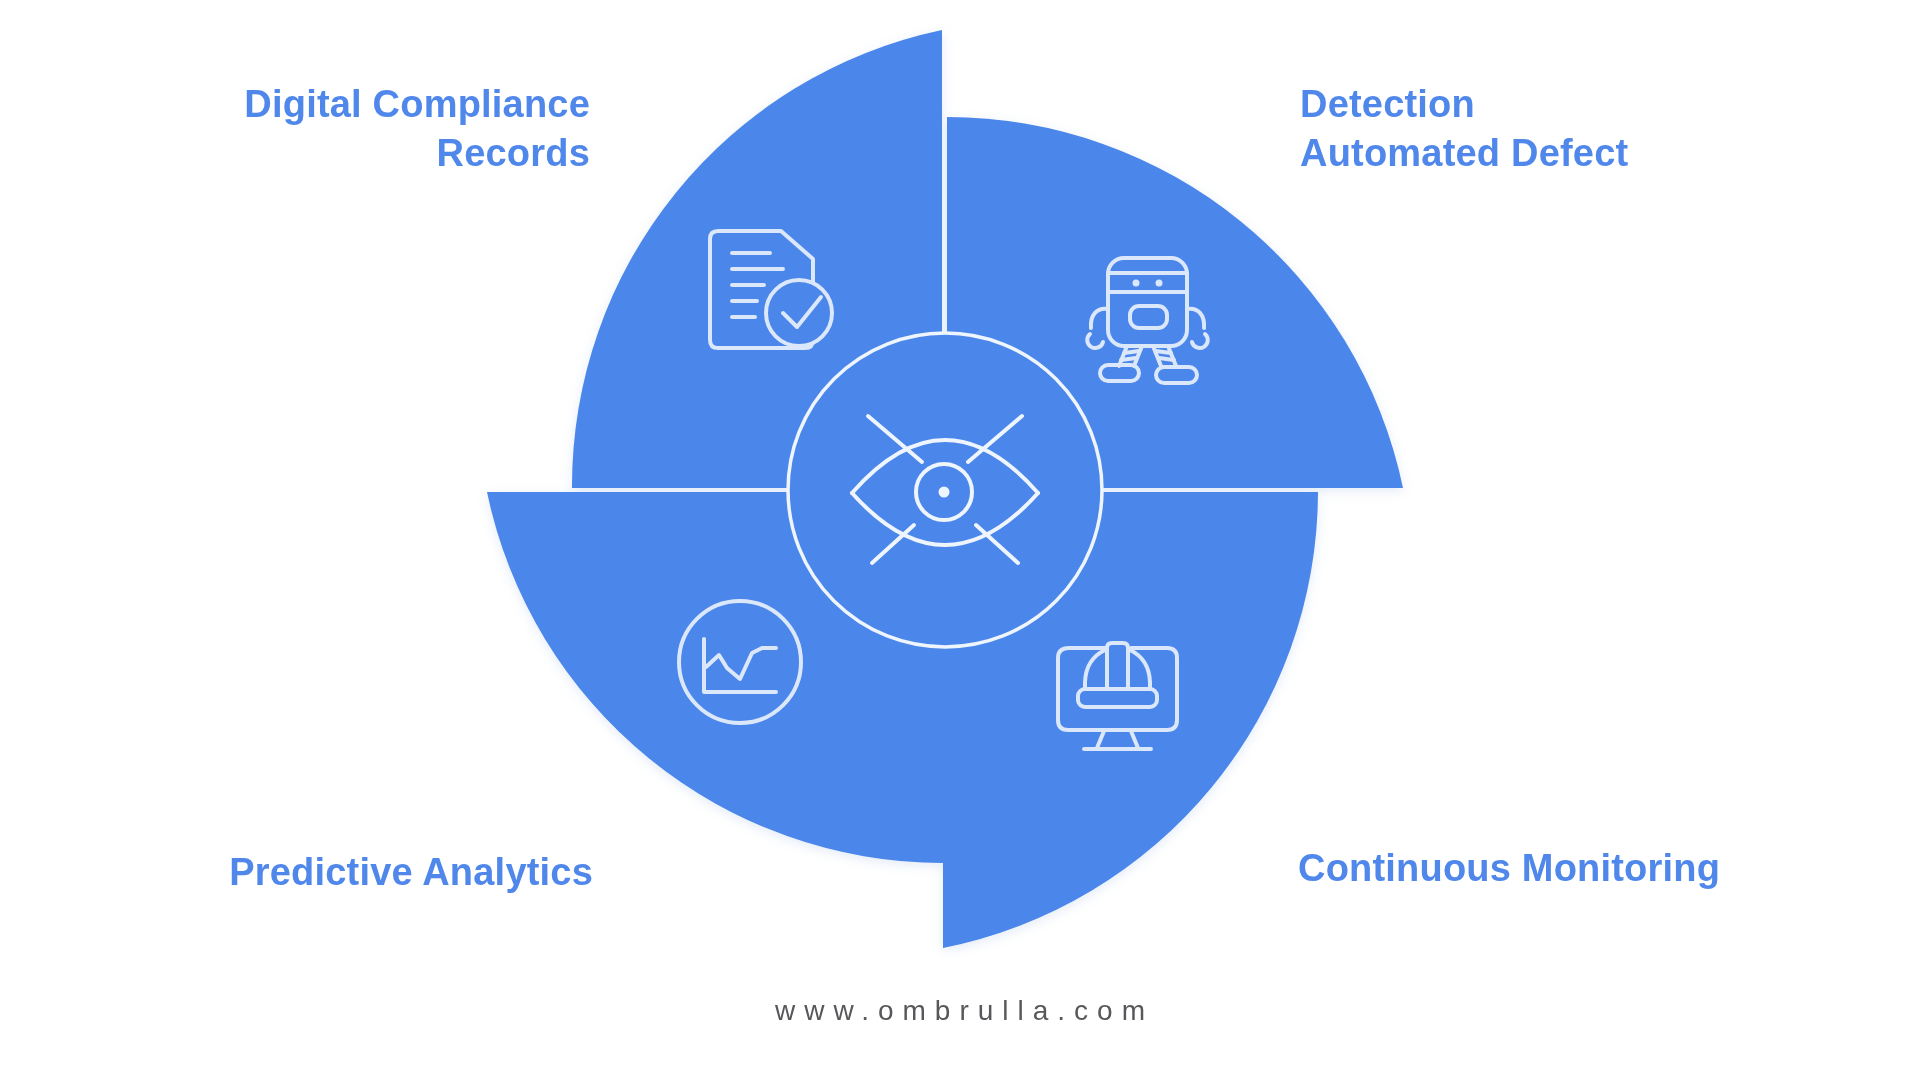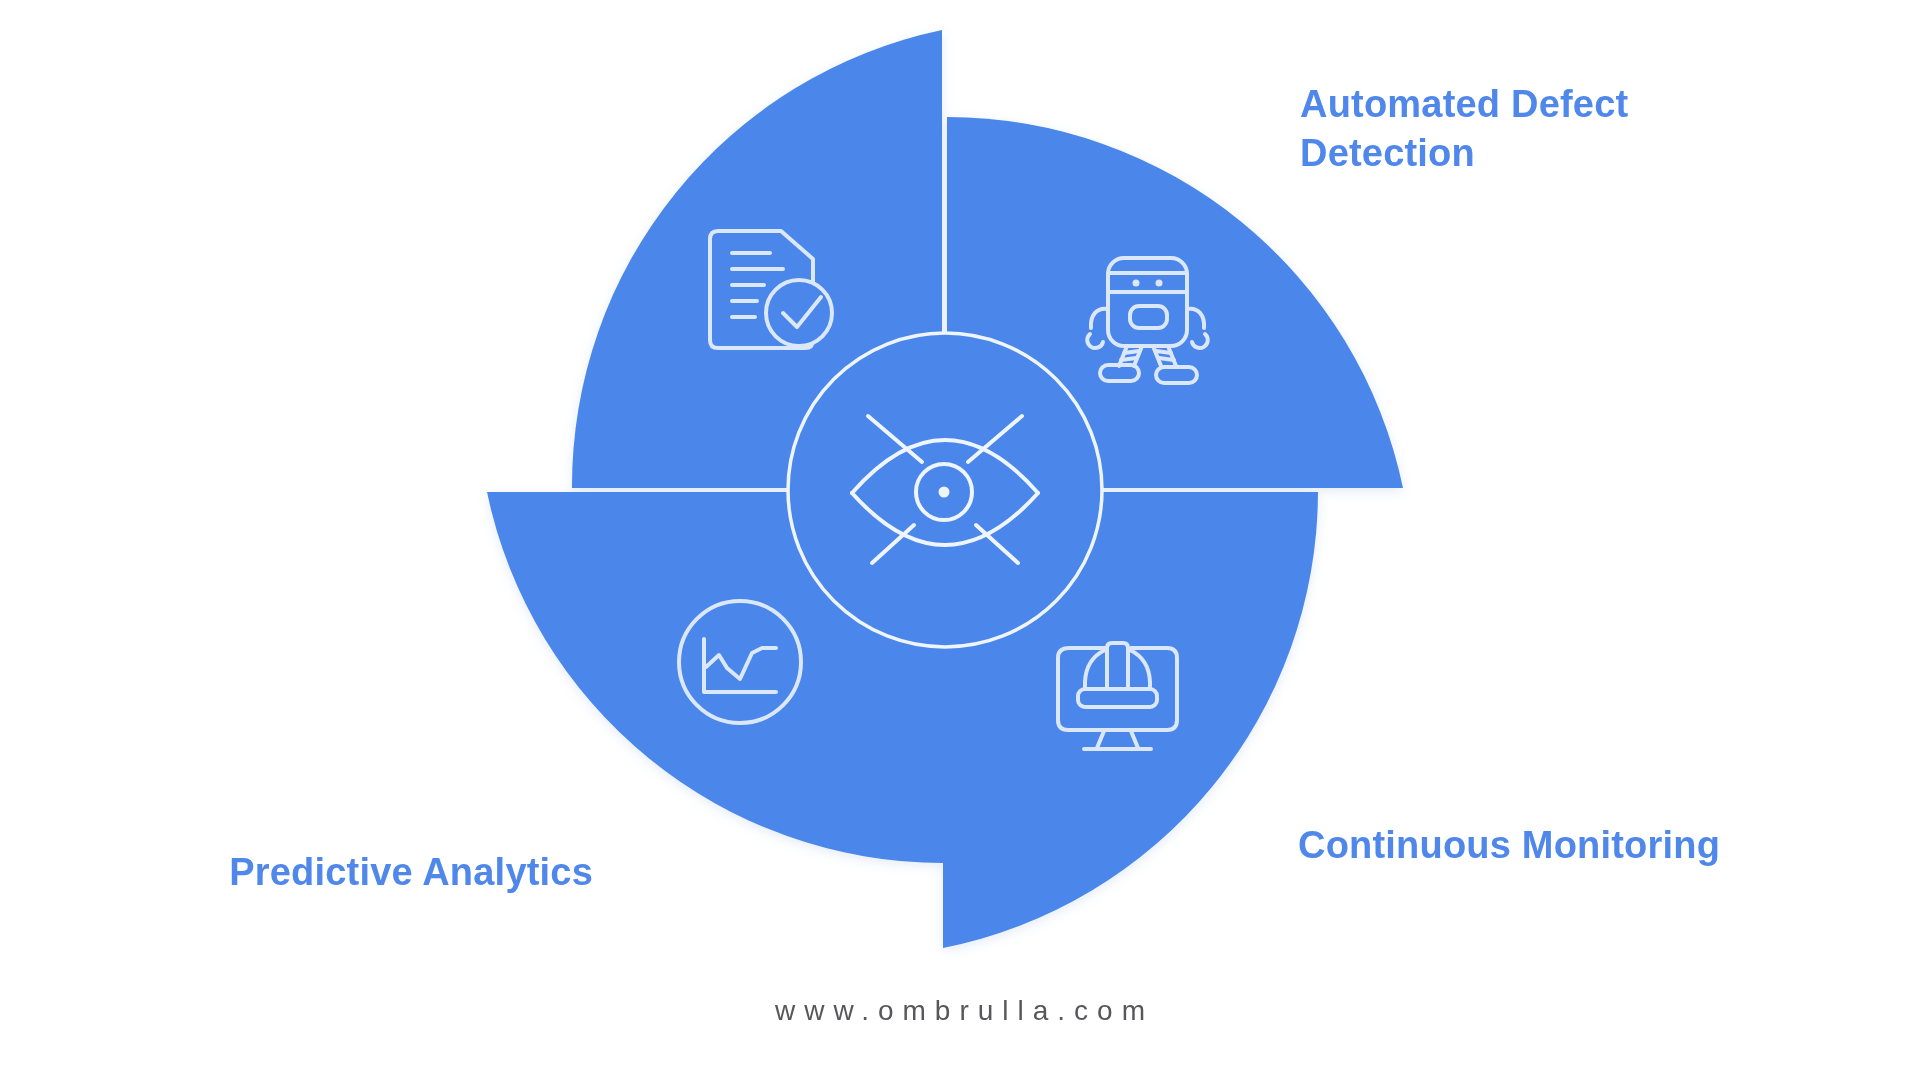--- a/index.html
+++ b/index.html
@@ -105,28 +105,32 @@
       <path class="qicon" d="M1107,688 V648 Q1107,643 1112,643 H1123 Q1128,643 1128,648 V688"></path>
       <path class="qicon" d="M1085,688 V682 Q1086,659 1105,650"></path>
       <path class="qicon" d="M1150,688 V682 Q1149,659 1130,650"></path>
       <rect class="qicon" x="1078" y="689" width="79" height="18" rx="7"></rect>
       <path class="qicon" d="M1104,731 L1097,748"></path>
       <path class="qicon" d="M1131,731 L1138,748"></path>
       <path class="qicon" d="M1084,749 H1151"></path>
     </g>
   </svg>
 
+  <div class="label align-right" style="top:80px; right:1330px;">
+    <span>Digital Compliance</span>
+    <span>Records</span>
+  </div>
 
   <div class="label" style="top:80px; left:1300px;">
+    <span>Detection</span>
     <span>Automated Defect</span>
-    <span>Detection</span>
   </div>
 
   <div class="label align-right" style="top:806px; right:1327px;margin-top:42px;">
     <span>Predictive Analytics</span>
   </div>
 
-  <div class="label" style="top:821px; left:1298px;">
+  <div class="label" style="top:844px; left:1298px;">
     <span>Continuous Monitoring</span>
   </div>
 
   <div class="footer">www.ombrulla.com</div>
 </div>
 
 </body></html>

